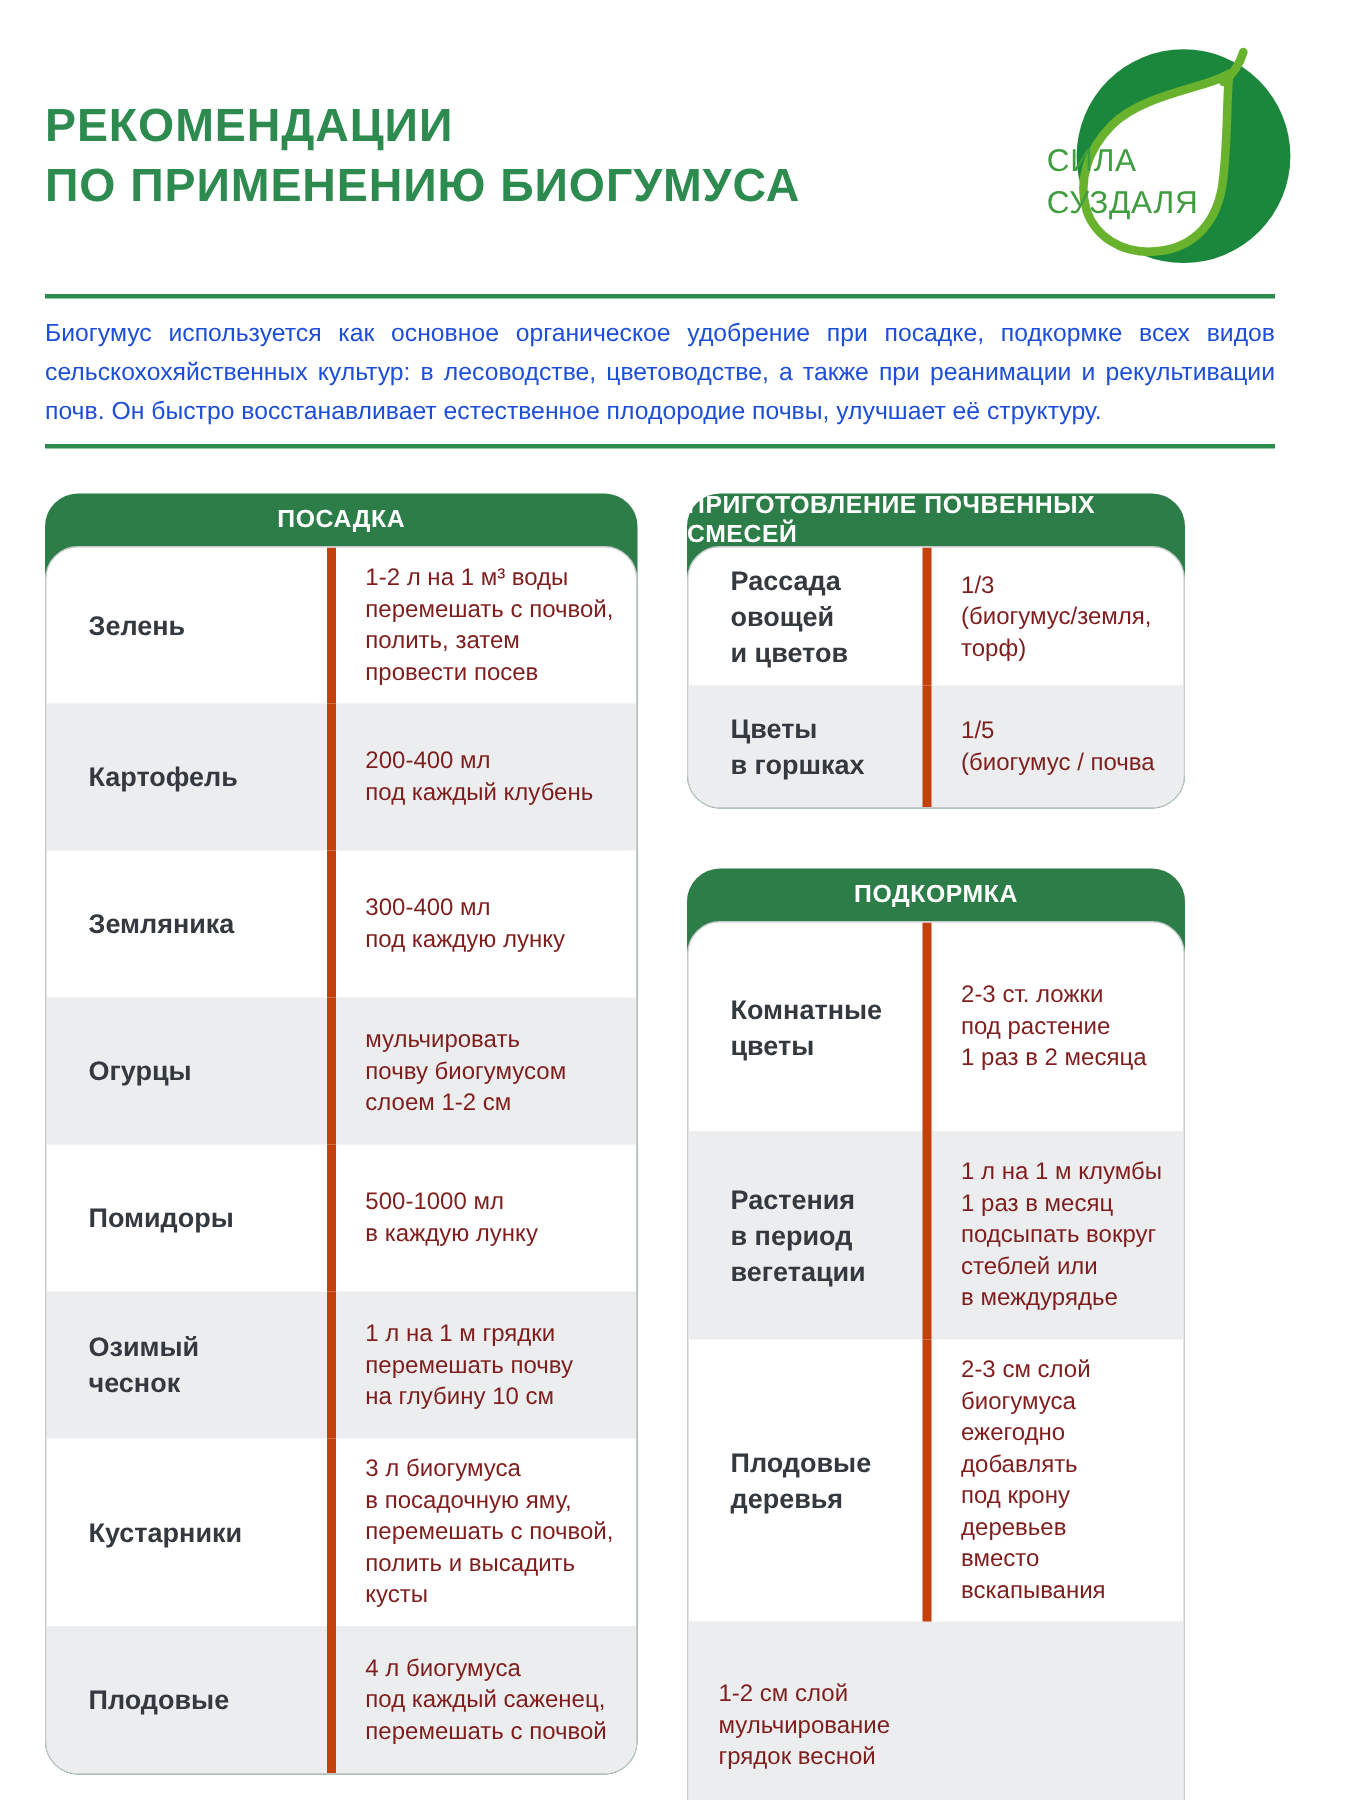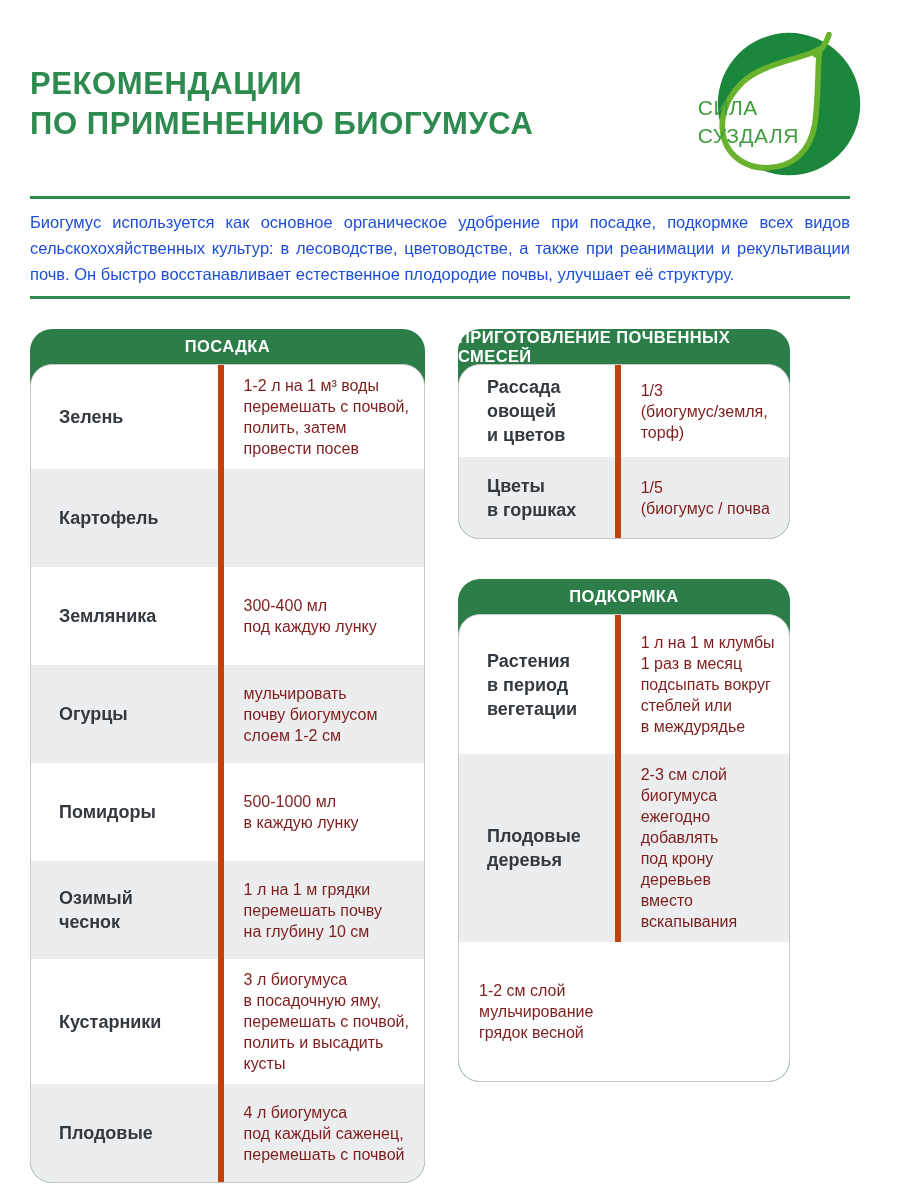--- a/index.html
+++ b/index.html
@@ -97,20 +97,22 @@
         <div class="card-body">
           <div class="row">
             <div class="cname">Зелень</div>
             <div class="cval">1-2 л на 1 м³ воды
 перемешать с почвой,
 полить, затем
 провести посев</div>
           </div>
           <div class="row">
             <div class="cname">Картофель</div>
+            <div class="cval">200-400 мл
+под каждый клубень</div>
           </div>
           <div class="row">
             <div class="cname">Земляника</div>
             <div class="cval">300-400 мл
 под каждую лунку</div>
           </div>
           <div class="row">
             <div class="cname">Огурцы</div>
             <div class="cval">мульчировать
 почву биогумусом
@@ -166,20 +168,27 @@
 (биогумус / почва</div>
           </div>
         </div>
       </section>
 
       <section class="card t-r2">
         <div class="card-header">
           <span>ПОДКОРМКА</span>
         </div>
         <div class="card-body">
+          <div class="row">
+            <div class="cname">Комнатные
+цветы</div>
+            <div class="cval">2-3 ст. ложки
+под растение
+1 раз в 2 месяца</div>
+          </div>
           <div class="row">
             <div class="cname">Растения
 в период
 вегетации</div>
             <div class="cval">1 л на 1 м клумбы
 1 раз в месяц
 подсыпать вокруг
 стеблей или
 в междурядье</div>
           </div>

